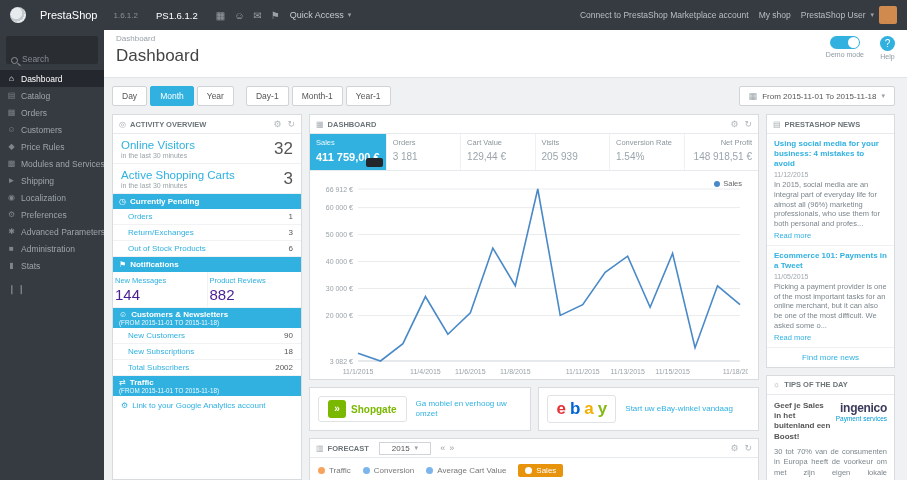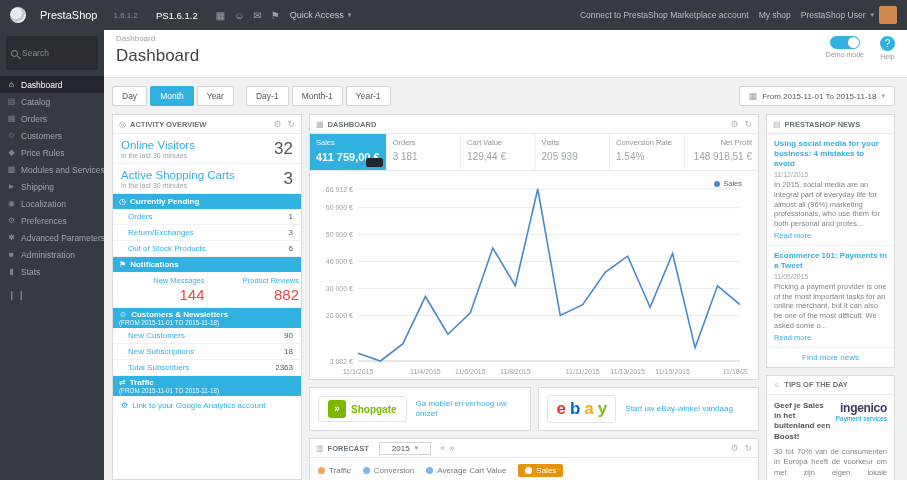--- a/index.html
+++ b/index.html
@@ -18,21 +18,21 @@
   .quick { font-size:9px; display:flex; gap:4px; align-items:center; cursor:pointer; }
   .tb-spacer { flex:1; }
   .tb-link { font-size:8.5px; color:#b9bfc4; cursor:pointer; white-space:nowrap; }
   .userblock { display:flex; align-items:center; gap:5px; cursor:pointer; }
   .avatar { width:18px; height:18px; border-radius:2px; background:#d08a4e; }
   .caret { font-size:7px; color:#9aa0a6; }
 
   
   .layout { display:flex; height:450px; }
   .sidebar { width:104px; background:var(--topbar); display:flex; flex-direction:column; flex:none; }
-  .search-box { margin:6px; height:34px; background:#2a2e33; border-radius:2px; display:flex; align-items:center; gap:4px; padding:0 5px; }
+  .search-box { margin:6px; height:28px; background:#2a2e33; border-radius:2px; display:flex; align-items:flex-end; gap:4px; padding:0 5px; }
   .mag { width:7px; height:7px; border:1px solid #8a9196; border-radius:50%; position:relative; flex:none; }
   .mag::after { content:""; position:absolute; width:4px; height:1px; background:#8a9196; transform:rotate(45deg); left:5px; top:6px; }
   .search-box input { background:transparent; border:none; outline:none; color:#ccc; font-size:8.5px; width:100%; font-family:inherit; }
   .search-box input::placeholder { color:#848b91; }
   .nav { flex:1; }
   .nav-item { height:17px; display:flex; align-items:center; gap:5px; padding:0 7px; color:#9da5ab; font-size:8.5px; cursor:pointer; white-space:nowrap; overflow:hidden; }
   .nav-item .nico { width:9px; text-align:center; font-size:8px; color:#7d858b; flex:none; }
   .nav-item.active { background:var(--sidebar-active); color:#fff; }
   .nav-item.active .nico { color:#fff; }
   .collapse-btn { color:#777e84; padding:10px 8px; font-size:9px; letter-spacing:2px; cursor:pointer; }
@@ -72,25 +72,25 @@
   .stat-sub { color:#9aa3a8; font-size:7px; margin-top:1px; }
   .stat-value { position:absolute; right:8px; top:5px; font-size:17px; color:#555; }
   .bar { background:var(--accent); color:#fff; font-size:8px; font-weight:bold; padding:3px 6px; display:flex; gap:4px; align-items:center; }
   .bar.two-line { flex-direction:column; align-items:flex-start; gap:0; padding:2px 6px; }
   .bar .b-ico { font-weight:normal; font-size:8px; }
   .bar-sub { font-size:6.3px; font-weight:normal; opacity:.92; }
   .bar-title-row { display:flex; gap:4px; align-items:center; }
   .mini-row { display:flex; justify-content:space-between; padding:3px 8px 3px 15px; border-bottom:1px solid #f0f2f3; font-size:8px; }
   .mini-label { color:var(--accent); cursor:pointer; }
   .mini-value { color:#555; }
-  .notif-grid { display:flex; text-align:right; border-bottom:1px solid #f0f2f3; }
+  .notif-grid { display:flex; text-align:left; border-bottom:1px solid #f0f2f3; }
   .notif-cell { flex:1; padding:4px 2px; cursor:pointer; }
   .notif-cell + .notif-cell { border-left:1px solid #f0f2f3; }
   .notif-label { color:var(--accent); font-size:7.5px; }
-  .notif-value { font-size:15px; color:#ef4444; margin-top:1px; }
+  .notif-value { font-size:15px; color:#4c1d95; margin-top:1px; }
   .ga-link { padding:5px 8px; color:var(--accent); font-size:8px; display:flex; gap:4px; align-items:center; cursor:pointer; }
 
   
   .kpi-strip { display:flex; border-bottom:1px solid #e7eaec; }
   .kpi { flex:1; padding:4px 6px; border-right:1px solid #eef0f2; position:relative; min-height:36px; cursor:pointer; }
   .kpi:last-child { border-right:none;text-align:right; }
   .kpi-label { font-size:7.5px; color:#8b969c; }
   .kpi-value { font-size:10px; color:#9aa5ab; margin-top:4px; white-space:nowrap; }
   .kpi.active { background:var(--accent); }
   .kpi.active .kpi-label { color:#eaf7fd; }
@@ -320,21 +320,21 @@
         <div class="mini-row">
             <span class="mini-label">New Customers</span>
             <span class="mini-value">90</span>
           </div>
         <div class="mini-row">
             <span class="mini-label">New Subscriptions</span>
             <span class="mini-value">18</span>
           </div>
         <div class="mini-row">
             <span class="mini-label">Total Subscribers</span>
-            <span class="mini-value">2363</span>
+            <span class="mini-value">2002</span>
           </div>
 
         <div class="bar two-line">
           <span class="bar-title-row">
               <span class="b-ico">⇄</span>
               <span>Traffic</span>
             </span>
           <span class="bar-sub">(FROM 2015-11-01 TO 2015-11-18)</span>
         </div>
         <div class="ga-link">

